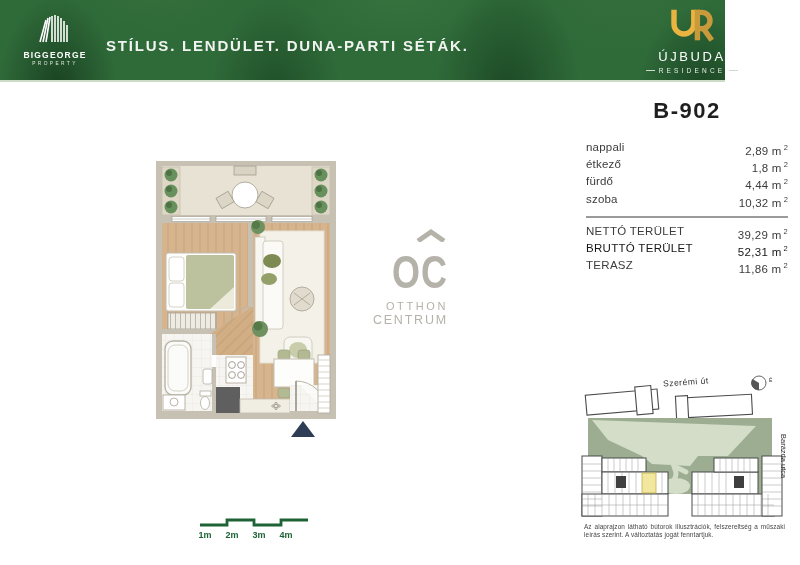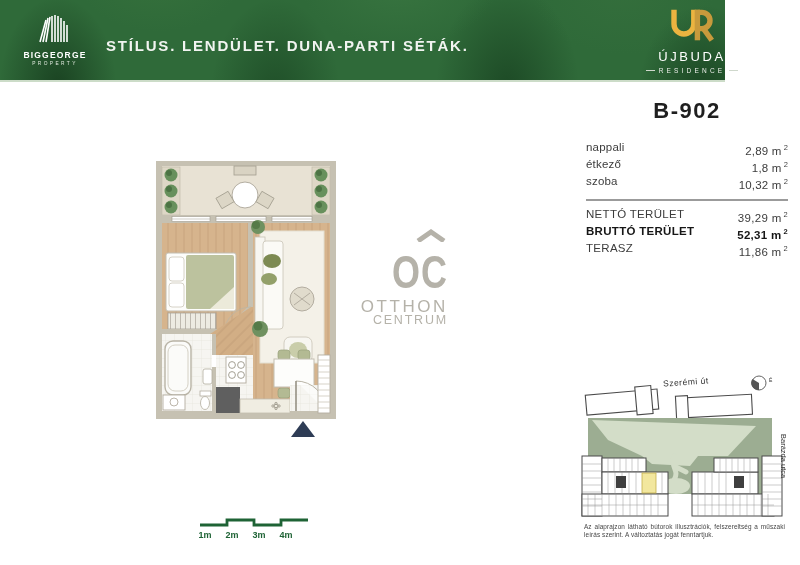--- a/index.html
+++ b/index.html
@@ -28,26 +28,26 @@
   #ur-logo .resline{width:9px;height:1px;background:#cfd8cc;}
   #ur-logo .res{font-size:6.5px;letter-spacing:3.2px;color:#ebeeea;}
   
   #unit-title{position:absolute;left:586px;top:98px;width:202px;text-align:center;
     font-size:22px;font-weight:700;letter-spacing:1.5px;color:#1f1f1f;}
   #info{position:absolute;left:586px;top:141px;width:202px;font-size:11.5px;}
   .row{display:flex;justify-content:space-between;line-height:13.4px;letter-spacing:.2px;}
   .row sup{font-size:7.5px;margin-left:2px;}
   #divider{border:none;border-top:2px solid #9b9b9b;margin:6px 0 7px 0;}
   .tot .row{letter-spacing:.3px;text-align:right;}
-  .row.bold{font-weight:700;color:#161616;}
+  .row.bold{font-weight:400;color:#161616;}
   
   #oc{position:absolute;left:352px;top:228px;width:96px;text-align:right;color:#b5b2a9;}
   #oc .mono{font-size:36px;font-weight:700;transform:scaleY(1.3);transform-origin:top center;
     letter-spacing:1px;line-height:40px;}
-  #oc .l1{font-size:17px;letter-spacing:2.6px;margin-top:14px;line-height:13px;}
+  #oc .l1{font-size:11px;letter-spacing:2.6px;margin-top:14px;line-height:13px;}
   #oc .l2{font-size:12.5px;letter-spacing:1.8px;line-height:14px;}
   
   #plan{position:absolute;left:148px;top:161px;}
   #north{position:absolute;left:291px;top:421px;width:0;height:0;
     border-left:12px solid transparent;border-right:12px solid transparent;
     border-bottom:16px solid #2e3c55;}
   #scalebar{position:absolute;left:194px;top:512px;}
   #siteplan{position:absolute;left:578px;top:372px;}
   #disclaimer{position:absolute;left:584px;top:523px;width:201px;font-size:6.4px;
     line-height:8.4px;color:#454545;text-align:justify;letter-spacing:.1px;}
@@ -100,20 +100,24 @@
   <div id="unit-title">B-902</div>
 
   <div id="info">
     <div class="row">
       <span>nappali</span>
       <span><span>2,89 m</span><sup>2</sup></span>
     </div>
     <div class="row">
       <span>étkező</span>
       <span><span>1,8 m</span><sup>2</sup></span>
+    </div>
+    <div class="row">
+      <span>fürdő</span>
+      <span><span>4,44 m</span><sup>2</sup></span>
     </div>
     <div class="row">
       <span>szoba</span>
       <span><span>10,32 m</span><sup>2</sup></span>
     </div>
 
     <hr id="divider">
 
     <div class="tot">
       <div class="row">

